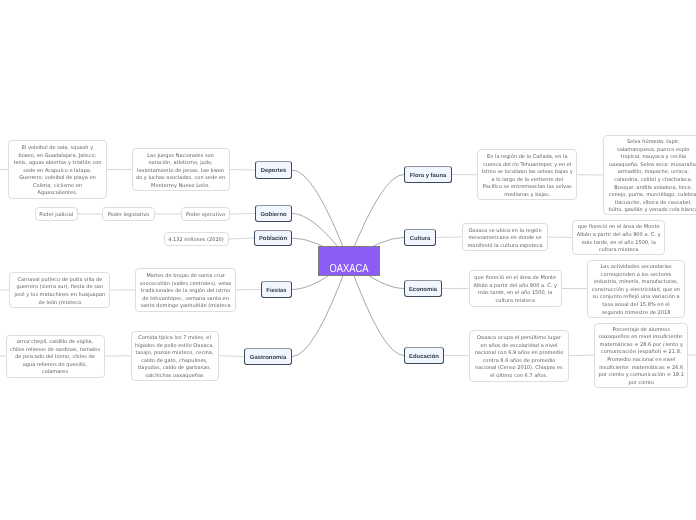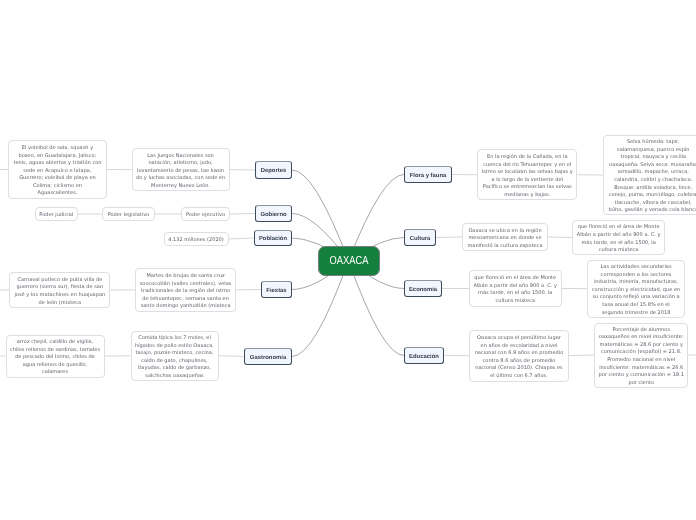--- a/index.html
+++ b/index.html
@@ -2,21 +2,21 @@
 <html><head>
 <meta charset="utf-8">
 <style>
   html,body{margin:0;padding:0;}
   body{width:696px;height:520px;background:#ffffff;font-family:"Liberation Sans",sans-serif;overflow:hidden;-webkit-font-smoothing:antialiased;text-rendering:geometricPrecision;}
   #canvas{position:relative;width:696px;height:520px;}
   svg.links{position:absolute;left:0;top:0;width:696px;height:520px;pointer-events:none;}
   .node{position:absolute;box-sizing:border-box;display:flex;align-items:center;justify-content:center;text-align:center;}
   .leaf{background:#fff;border:1px solid #dcdee1;border-radius:4px;color:#585e66;font-family:"DejaVu Sans",sans-serif;font-size:5.05px;line-height:7.57px;padding:4px 3.35px 0px;}
   .branch{background:#f2f6fe;border:1.5px solid #3c4b5b;border-top-color:#8e959c;border-radius:3px;color:#333f4d;font-family:"Liberation Sans",sans-serif;font-size:5.9px;font-weight:bold;padding-top:2px;}
-  .root{background:#15803d;border:1.6px solid #7d7e82;border-radius:7px;color:#fff;font-size:11.5px;}
+  .root{background:#8b5cf6;border:1.6px solid #7d7e82;border-radius:0;color:#fff;font-size:11.5px;align-items:flex-end;}
   svg.links .thin{stroke:#cfd1d4;stroke-width:0.9;}
   .root span{display:inline-block;transform:scaleX(0.81);transform-origin:center;}
 </style>
 </head>
 <body>
 
 <div id="canvas">
   <svg class="links" viewBox="0 0 696 520">
     <g id="link-layer" fill="none" stroke="#94979c" stroke-width="0.85">
         <path d="M292,170Q314.035,170 348.5,260.75"></path>

